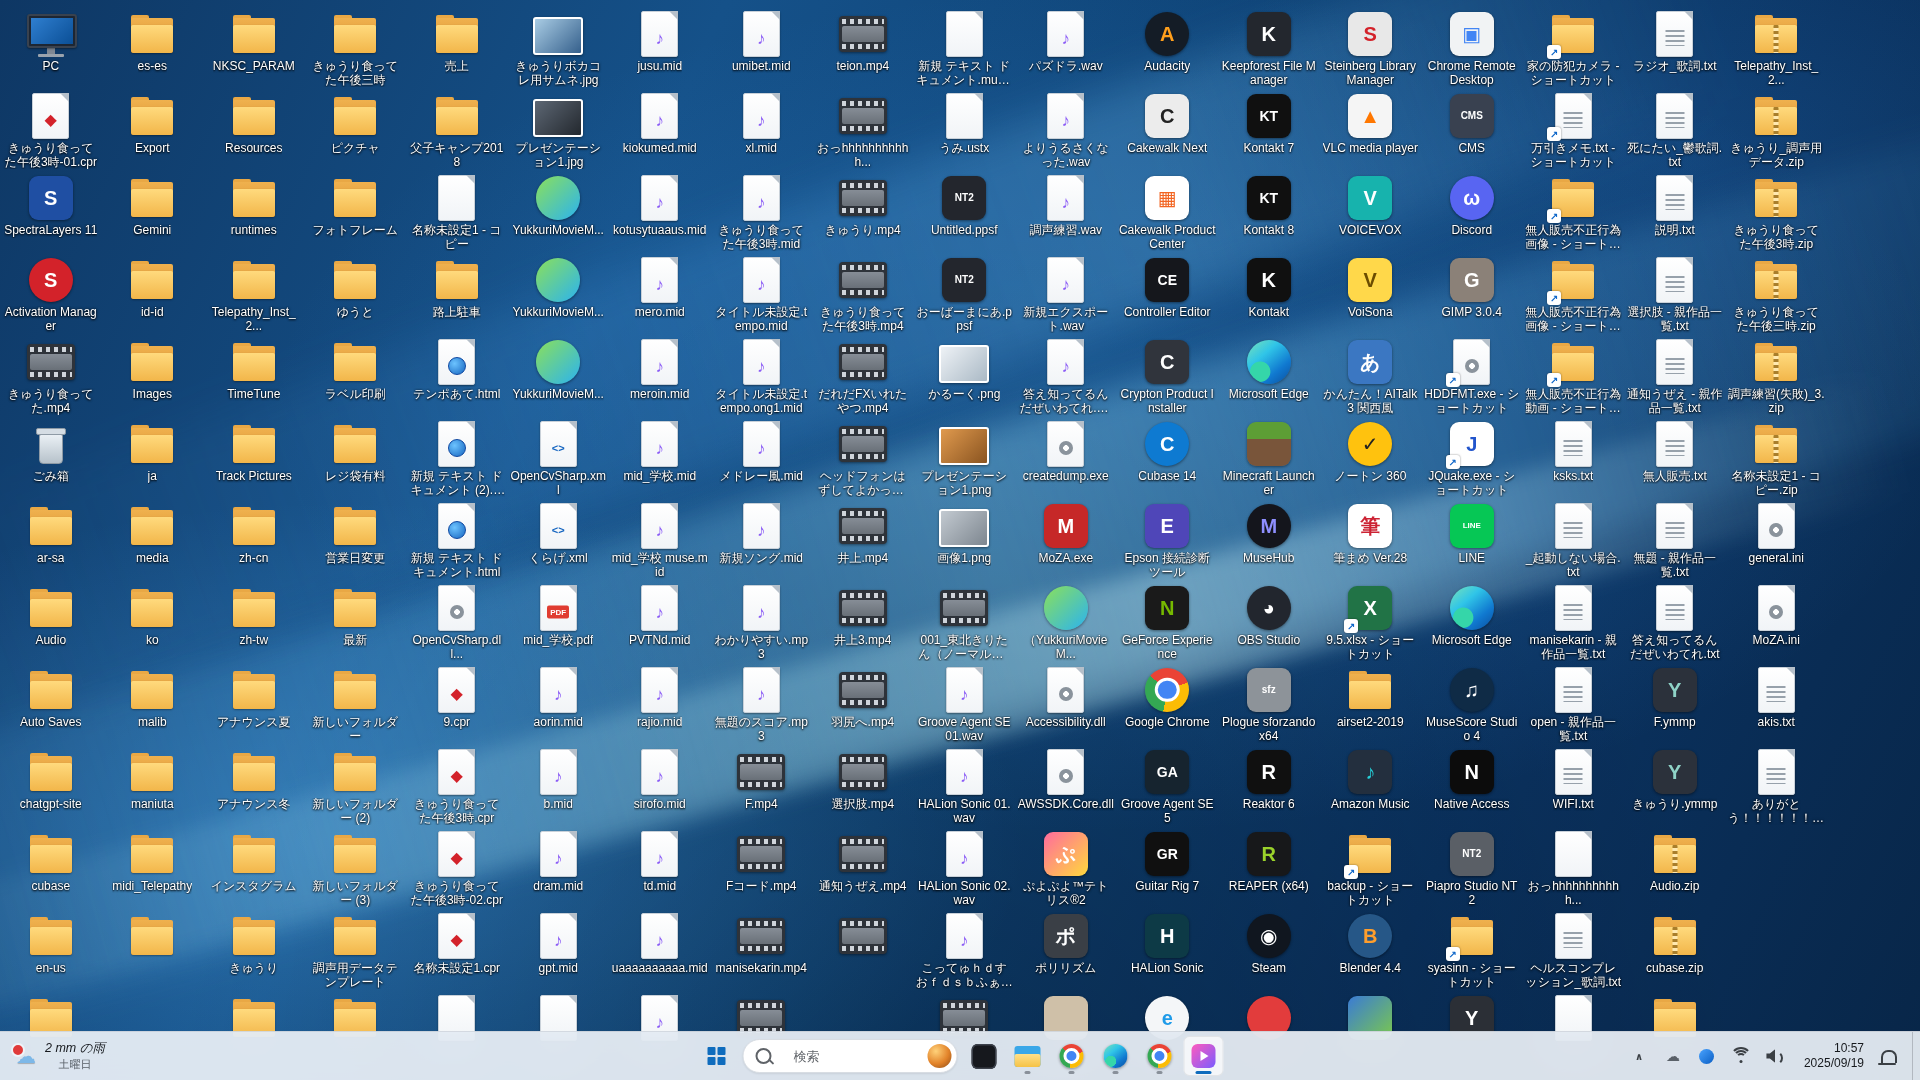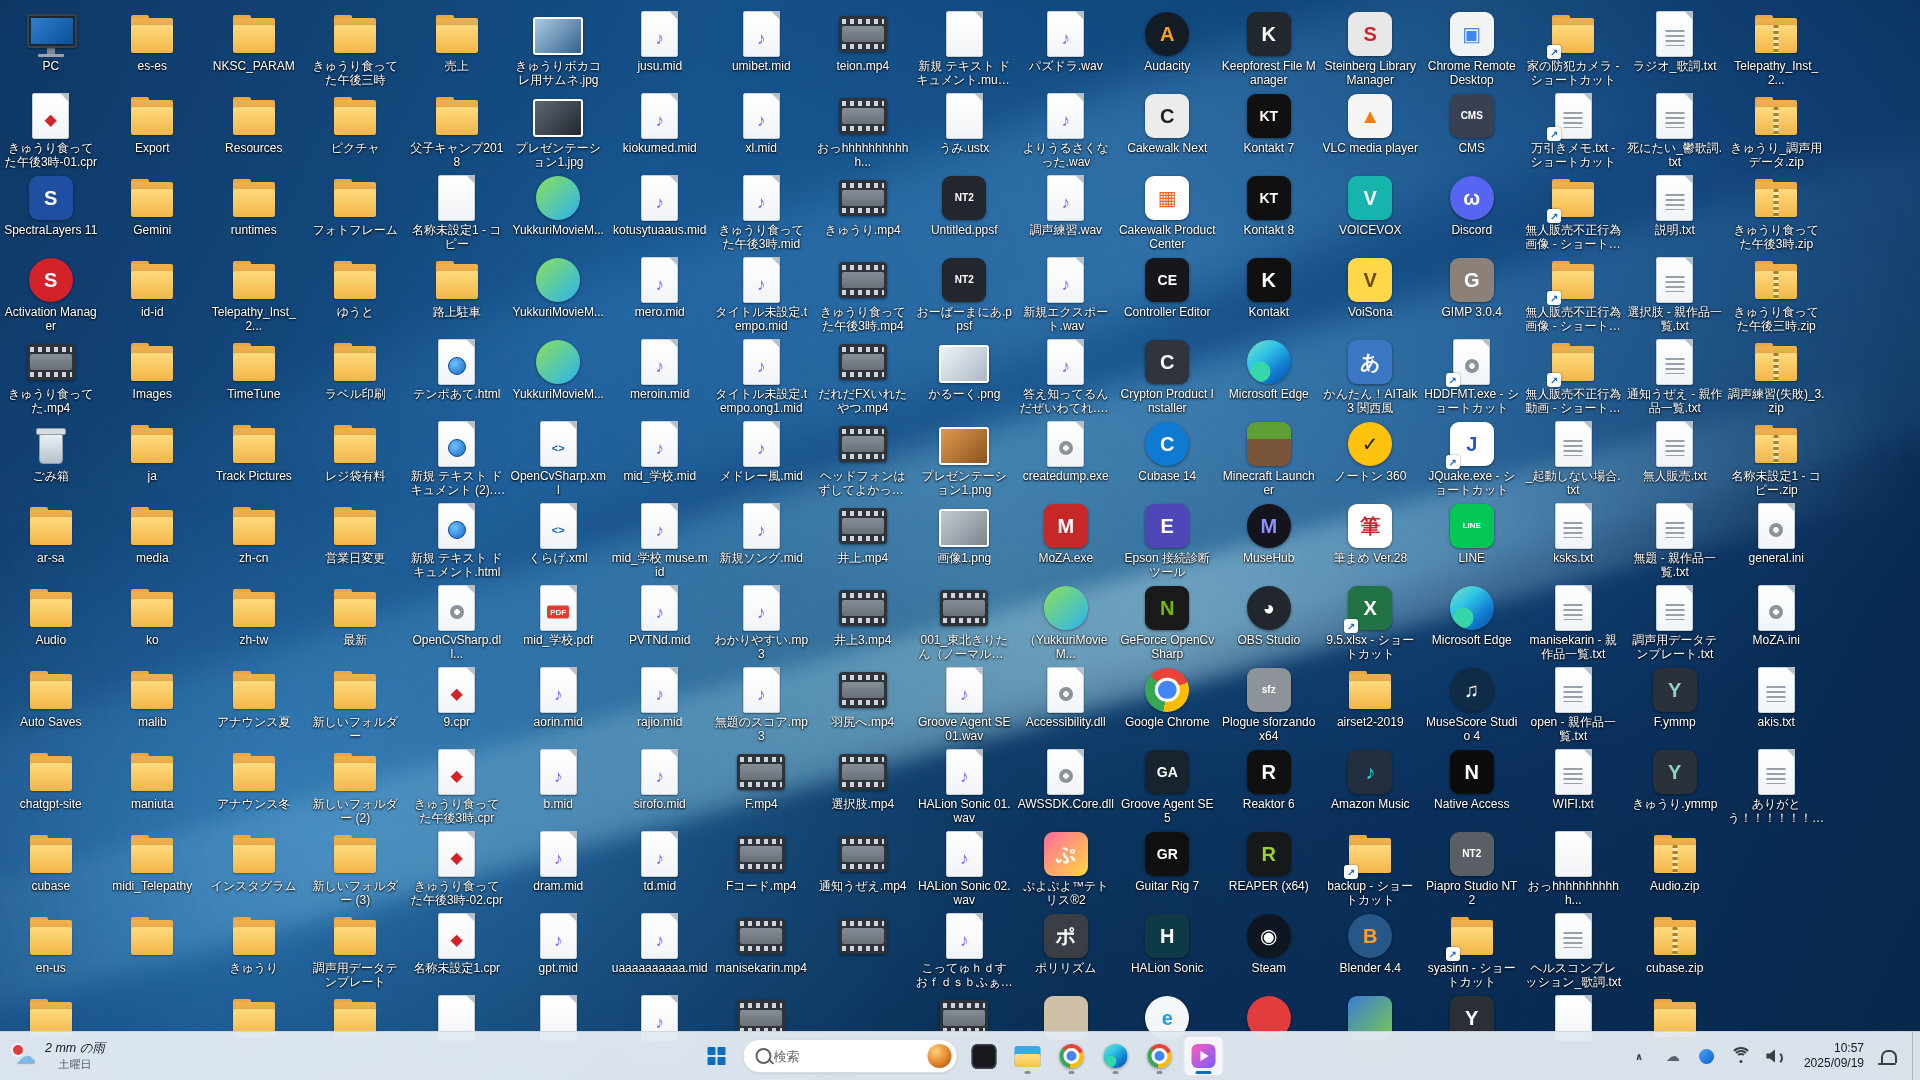--- a/index.html
+++ b/index.html
@@ -94,21 +94,21 @@
   .tb-widgets{position:absolute;left:6px;top:4px;height:40px;display:flex;align-items:center;gap:9px;padding:0 10px;border-radius:6px;cursor:pointer;}
   .w-icon{position:relative;font-size:20px;line-height:1;color:#7db8e8;text-shadow:0 1px 1px rgba(0,0,0,.25);}
   .w-badge{position:absolute;top:-3px;left:-5px;width:10px;height:10px;background:#e03a3a;border:2px solid #eef3f8;border-radius:50%;}
   .w-line1{font-size:12.5px;color:#16191d;font-style:italic;}
   .w-line2{font-size:11px;color:#5a6169;text-align:center;}
   .tb-center{position:absolute;left:50%;top:4px;transform:translateX(-50%);height:40px;display:flex;align-items:center;gap:6px;}
   .tb-btn{position:relative;width:40px;height:40px;border-radius:6px;display:flex;align-items:center;justify-content:center;cursor:pointer;flex:none;}
   .tb-btn.active{background:rgba(255,255,255,.7);box-shadow:inset 0 0 0 1px rgba(0,0,0,.07);}
   .win{width:18px;height:18px;display:grid;grid-template-columns:1fr 1fr;grid-template-rows:1fr 1fr;gap:2px;}
   .win span{background:#0f6cbd;border-radius:1px;}
-  .search-pill{width:196px;height:32px;background:#fff;border:1px solid #d8dde3;border-radius:17px;display:flex;align-items:center;gap:0;padding:0 5px 0 12px;box-shadow:0 1px 2px rgba(0,0,0,.08);}
+  .search-pill{width:196px;height:32px;background:#fff;border:1px solid #d8dde3;border-radius:17px;display:flex;align-items:center;gap:20px;padding:0 5px 0 12px;box-shadow:0 1px 2px rgba(0,0,0,.08);}
   .mag{width:12px;height:12px;border:2px solid #5f6368;border-radius:50%;position:relative;flex:none;}
   .mag::after{content:'';position:absolute;width:6px;height:2px;background:#5f6368;transform:rotate(45deg);right:-5px;bottom:-1px;border-radius:1px;}
   .search-input{border:none;outline:none;flex:1;min-width:0;font-size:13px;background:transparent;color:#202124;font-family:inherit;}
   .search-input::placeholder{color:#5f6368;}
   .search-avatar{width:24px;height:24px;border-radius:50%;flex:none;background:radial-gradient(circle at 35% 30%,#ffd27a,#e2832a 55%,#8a4a16);}
   .tb-apps{display:flex;align-items:center;gap:4px;}
   .tb24{width:24px;height:24px;}
   .tb-terminal{width:25px;height:25px;border-radius:6px;background:#16181d;box-shadow:inset 0 0 0 1.5px #3c414b;}
   .tb-folder{position:relative;width:26px;height:21px;}
   .tbf-back{position:absolute;inset:0;background:#3aa7e8;border-radius:3px;}
@@ -1422,21 +1422,21 @@
             </div>
           </div>
           <div class="lbl">Epson 接続診断ツール</div>
         </div>
         <div class="desk-icon" title="GeForce Experience">
           <div class="ic">
             <div class="app-tile" style="background: rgb(26, 26, 26);">
               <span style="color: rgb(118, 185, 0); font-size: 20px;">N</span>
             </div>
           </div>
-          <div class="lbl">GeForce OpenCvSharp</div>
+          <div class="lbl">GeForce Experience</div>
         </div>
         <div class="desk-icon" title="Google Chrome">
           <div class="ic">
             <div class="ball-chrome size44"></div>
           </div>
           <div class="lbl">Google Chrome</div>
         </div>
         <div class="desk-icon" title="Groove Agent SE 5">
           <div class="ic">
             <div class="app-tile" style="background: rgb(22, 36, 47);">
@@ -1836,35 +1836,35 @@
           <div class="ic">
             <div class="t-folder">
               <div class="f-tab"></div>
               <div class="f-back"></div>
               <div class="f-front"></div>
             </div>
             <div class="sc-arrow">↗</div>
           </div>
           <div class="lbl">無人販売不正行為動画 - ショートカット</div>
         </div>
+        <div class="desk-icon" title="ksks.txt">
+          <div class="ic">
+            <div class="page">
+              <div class="badge b-lines"></div>
+            </div>
+          </div>
+          <div class="lbl">ksks.txt</div>
+        </div>
         <div class="desk-icon" title="_起動しない場合.txt">
           <div class="ic">
             <div class="page">
               <div class="badge b-lines"></div>
             </div>
           </div>
           <div class="lbl">_起動しない場合.txt</div>
-        </div>
-        <div class="desk-icon" title="ksks.txt">
-          <div class="ic">
-            <div class="page">
-              <div class="badge b-lines"></div>
-            </div>
-          </div>
-          <div class="lbl">ksks.txt</div>
         </div>
         <div class="desk-icon" title="manisekarin - 親作品一覧.txt">
           <div class="ic">
             <div class="page">
               <div class="badge b-lines"></div>
             </div>
           </div>
           <div class="lbl">manisekarin - 親作品一覧.txt</div>
         </div>
         <div class="desk-icon" title="open - 親作品一覧.txt">
@@ -1960,21 +1960,21 @@
             </div>
           </div>
           <div class="lbl">無題 - 親作品一覧.txt</div>
         </div>
         <div class="desk-icon" title="ニコニコバックアップツール.txt">
           <div class="ic">
             <div class="page">
               <div class="badge b-lines"></div>
             </div>
           </div>
-          <div class="lbl">調声用データテンプレート.txt</div>
+          <div class="lbl">答え知ってるんだぜいわてれ.txt</div>
         </div>
         <div class="desk-icon" title="F.ymmp">
           <div class="ic">
             <div class="app-tile" style="background: rgb(43, 49, 59);">
               <span style="color: rgb(143, 211, 199); font-size: 20px;">Y</span>
             </div>
           </div>
           <div class="lbl">F.ymmp</div>
         </div>
         <div class="desk-icon" title="きゅうり.ymmp">

